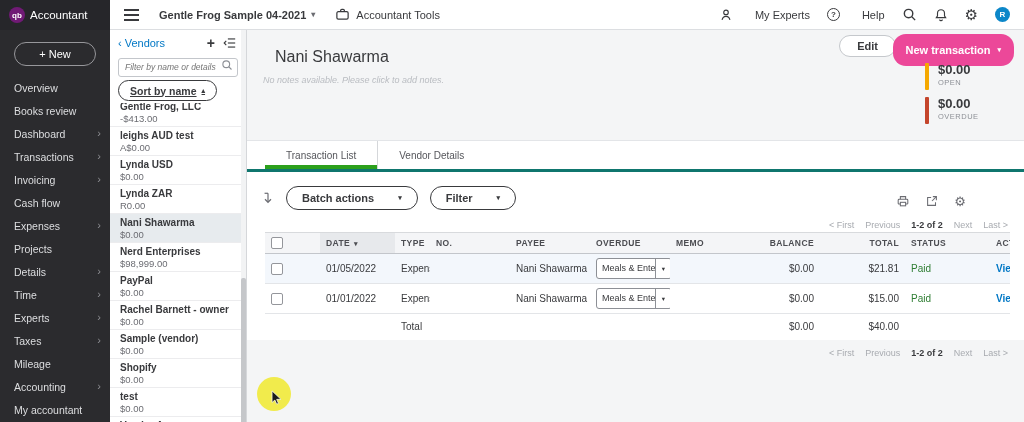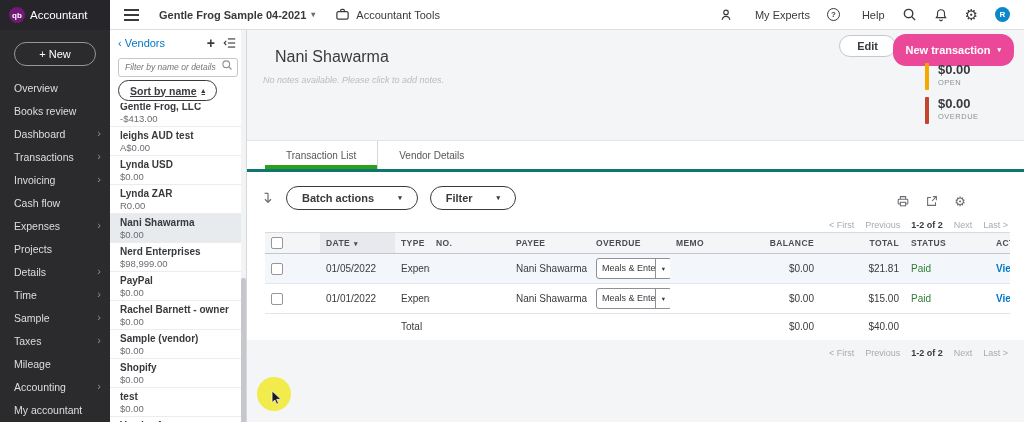--- a/index.html
+++ b/index.html
@@ -223,21 +223,21 @@
       </div>
       <div class="nav-item">
         <span>Details</span>
         <span class="chev">›</span>
       </div>
       <div class="nav-item">
         <span>Time</span>
         <span class="chev">›</span>
       </div>
       <div class="nav-item">
-        <span>Sample</span>
+        <span>Experts</span>
         <span class="chev">›</span>
       </div>
       <div class="nav-item">
         <span>Taxes</span>
         <span class="chev">›</span>
       </div>
       <div class="nav-item">
         <span>Mileage</span>
       </div>
       <div class="nav-item">

